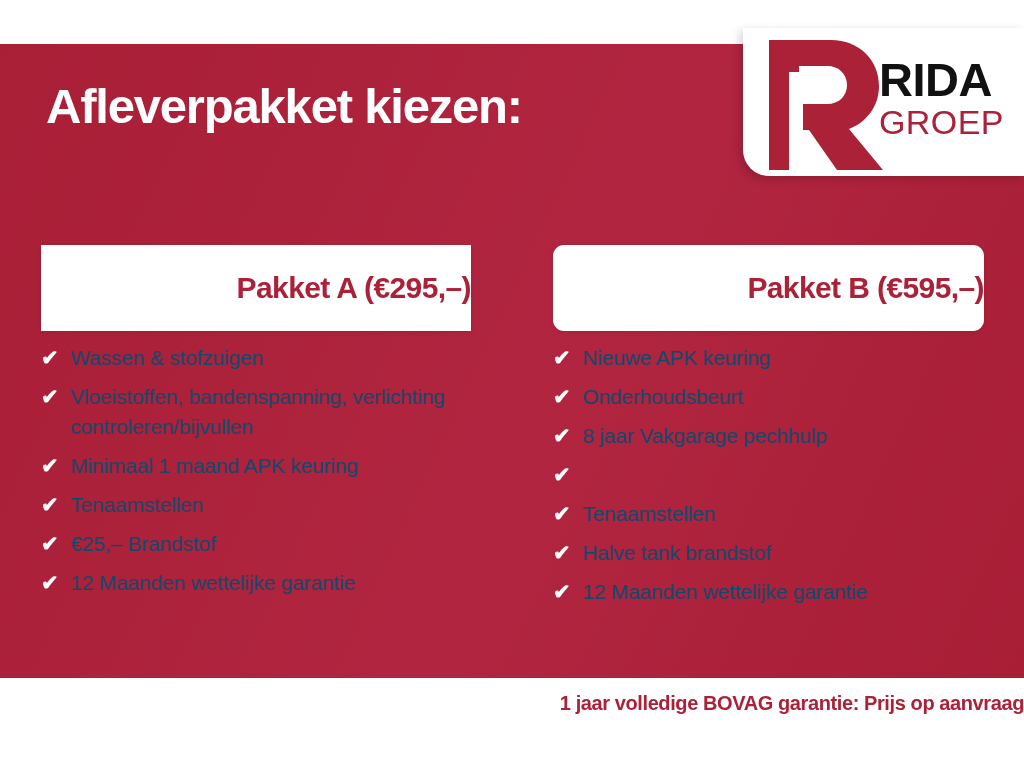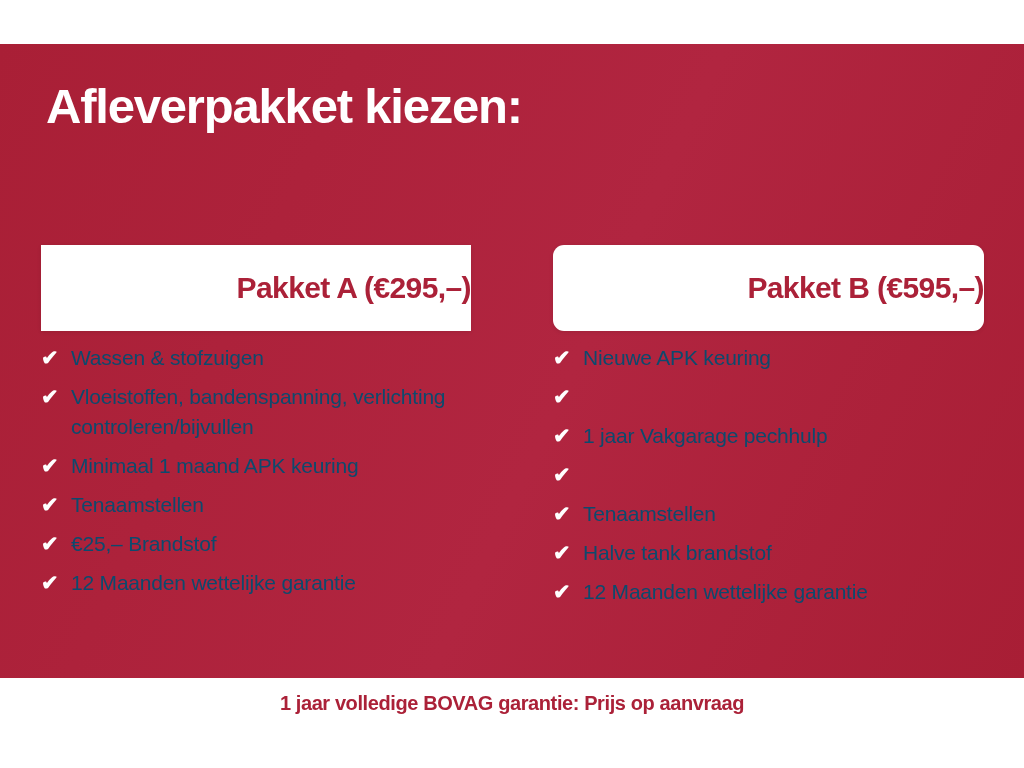--- a/index.html
+++ b/index.html
@@ -137,40 +137,52 @@
   
   .footer {
     position: absolute;
     left: 0;
     top: 678px;
     width: 1024px;
     height: 90px;
     background: #ffffff;
     display: flex;
     align-items: flex-start;
-    justify-content: center;
+    justify-content: flex-end;
   }
   .footer-text {
     margin-top: 14px;
     font-size: 20px;
     font-weight: bold;
     color: #ab2138;
     letter-spacing: -0.4px;
     white-space: nowrap;
   }
 </style>
 </head>
 <body>
 
 <div class="slide">
 
   <div class="red-panel"></div>
 
   <div class="header-title">Afleverpakket kiezen:</div>
 
+  <div class="logo-plate">
+    <svg class="logo-mark" viewBox="0 0 122 136" xmlns="http://www.w3.org/2000/svg">
+      <path d="M8 6 H70 C98 6 118 26 118 52 C118 72 106 88 88 95 L122 136 H76 L48 96 H36 V136 H8 Z
+               M36 32 V70 H66 C78 70 86 62 86 51 C86 40 78 32 66 32 Z" fill="#ab2138"></path>
+      <rect x="8" y="6" width="30" height="34" fill="#ab2138"></rect>
+      <rect x="28" y="38" width="14" height="98" fill="#ffffff"></rect>
+    </svg>
+    <div class="logo-text">
+      <div class="logo-rida">RIDA</div>
+      <div class="logo-groep">GROEP</div>
+    </div>
+  </div>
 
   <div class="card card-a">
     <div class="card-title">Pakket A (€295,–)</div>
   </div>
 
   <div class="card card-b">
     <div class="card-title">Pakket B (€595,–)</div>
   </div>
 
   <div class="col col-a">
@@ -200,24 +212,25 @@
     </div>
   </div>
 
   <div class="col col-b">
     <div class="feature">
       <span class="check-icon">✔</span>
       <span class="feature-label">Nieuwe APK keuring</span>
     </div>
     <div class="feature">
       <span class="check-icon">✔</span>
-    </div>
-    <div class="feature">
-      <span class="check-icon">✔</span>
-      <span class="feature-label">1 jaar Vakgarage pechhulp</span>
+      <span class="feature-label">Onderhoudsbeurt</span>
+    </div>
+    <div class="feature">
+      <span class="check-icon">✔</span>
+      <span class="feature-label">8 jaar Vakgarage pechhulp</span>
     </div>
     <div class="feature">
       <span class="check-icon">✔</span>
     </div>
     <div class="feature">
       <span class="check-icon">✔</span>
       <span class="feature-label">Tenaamstellen</span>
     </div>
     <div class="feature">
       <span class="check-icon">✔</span>

